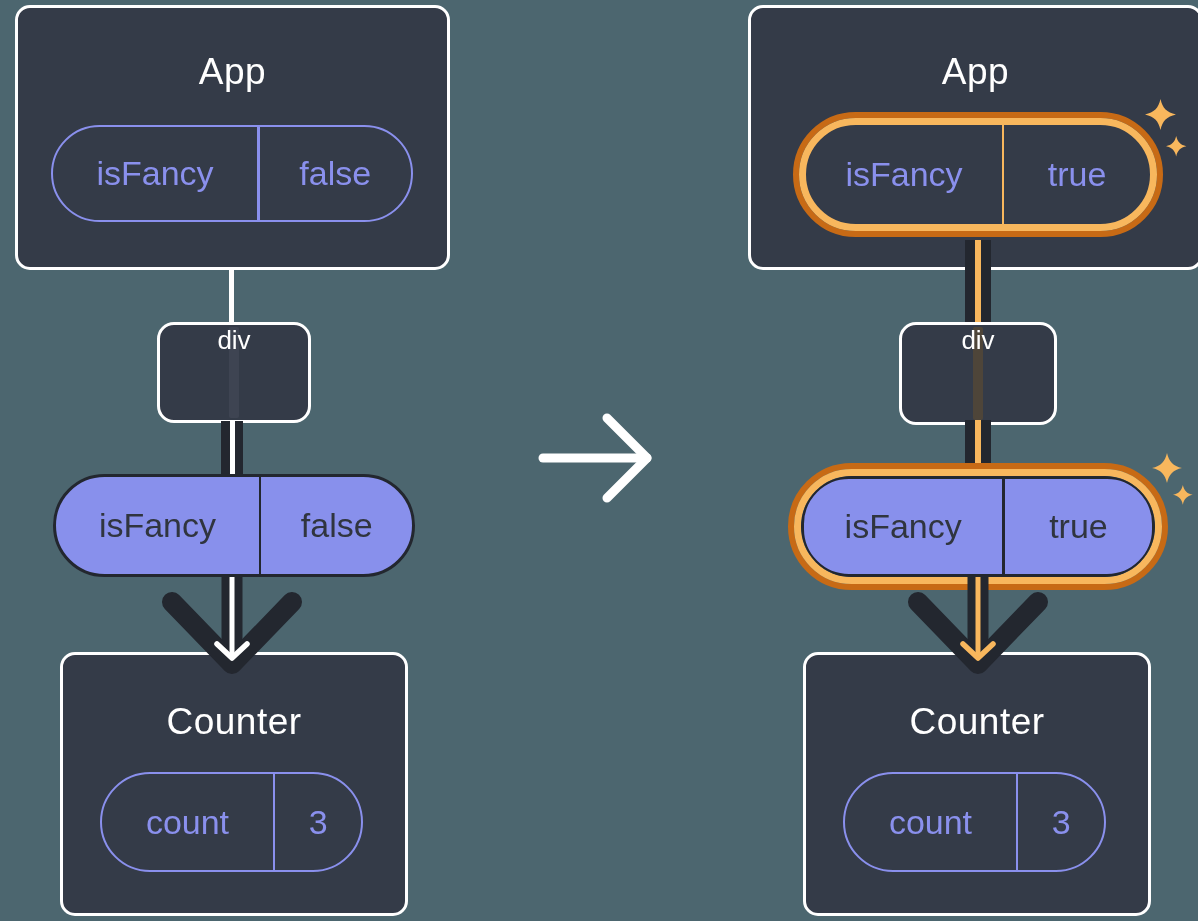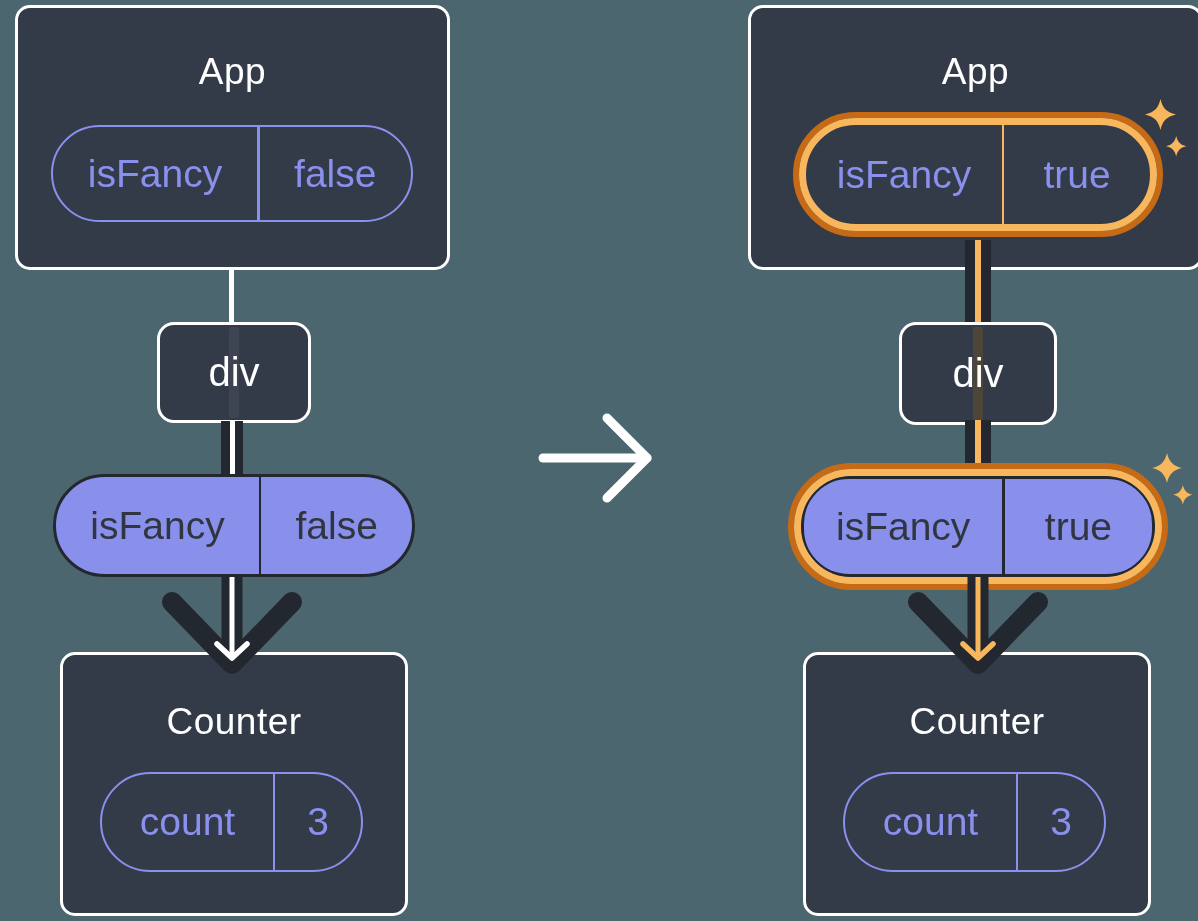--- a/index.html
+++ b/index.html
@@ -37,24 +37,24 @@
     position:absolute;
     left:0; right:0;
     text-align:center;
     color:var(--white);
     font-size:37px;
     font-weight:500;
     letter-spacing:.5px;
   }
   .small-box{
     display:flex;
-    align-items:center;
+    align-items:flex-start;
     justify-content:center;
     color:var(--white);
-    font-size:40px;
+    font-size:26px;
     border-radius:17px;
   }
   .trace{
     position:absolute;
     left:50%;
     transform:translateX(-50%);
     top:2px; bottom:2px;
     width:10px;
     border-radius:2px;
   }
@@ -67,21 +67,21 @@
     box-sizing:border-box;
     border-radius:60px;
     overflow:hidden;
   }
   .pill.outline{border:2.5px solid var(--purple);}
   .pill.filled{background:var(--purple-fill);border:3px solid var(--dark);}
   .cell{
     display:flex;
     align-items:center;
     justify-content:center;
-    font-size:39px;
+    font-size:34px;
   }
   .cell.name{width:57%;}
   .cell.value{flex:1;}
   .cell.cname{width:66%;}
   .t-purple{color:var(--purple);}
   .t-dark{color:var(--dark-text);}
   .bold{font-weight:400;}
   .vdiv{width:2.5px;flex:none;}
   .vdiv.purple{background:var(--purple);}
   .vdiv.dark{background:var(--dark);}

